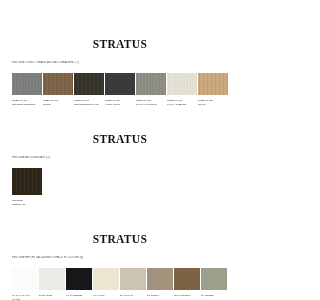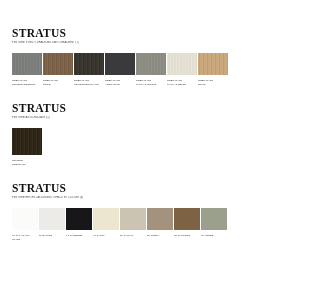--- a/index.html
+++ b/index.html
@@ -29,22 +29,23 @@
   .sec-2 { padding-top: 16px; }
   .sec-3 { padding-top: 16px; }
 
   .sec-title {
     font-family: "Liberation Serif", serif;
     font-weight: bold;
     font-size: 11.5px;
     letter-spacing: 0.3px;
     line-height: 1.05;
     color: #111111;
-    margin: 0;
+    margin: 11px;
     padding: 0;
+    text-align: center;
   }
   .sec-sub {
     font-size: 2.6px;
     letter-spacing: 0.12px;
     line-height: 1.25;
     color: #3d3d3d;
     margin: 2px 0 0 0;
     white-space: nowrap;
     overflow: hidden;
   }

